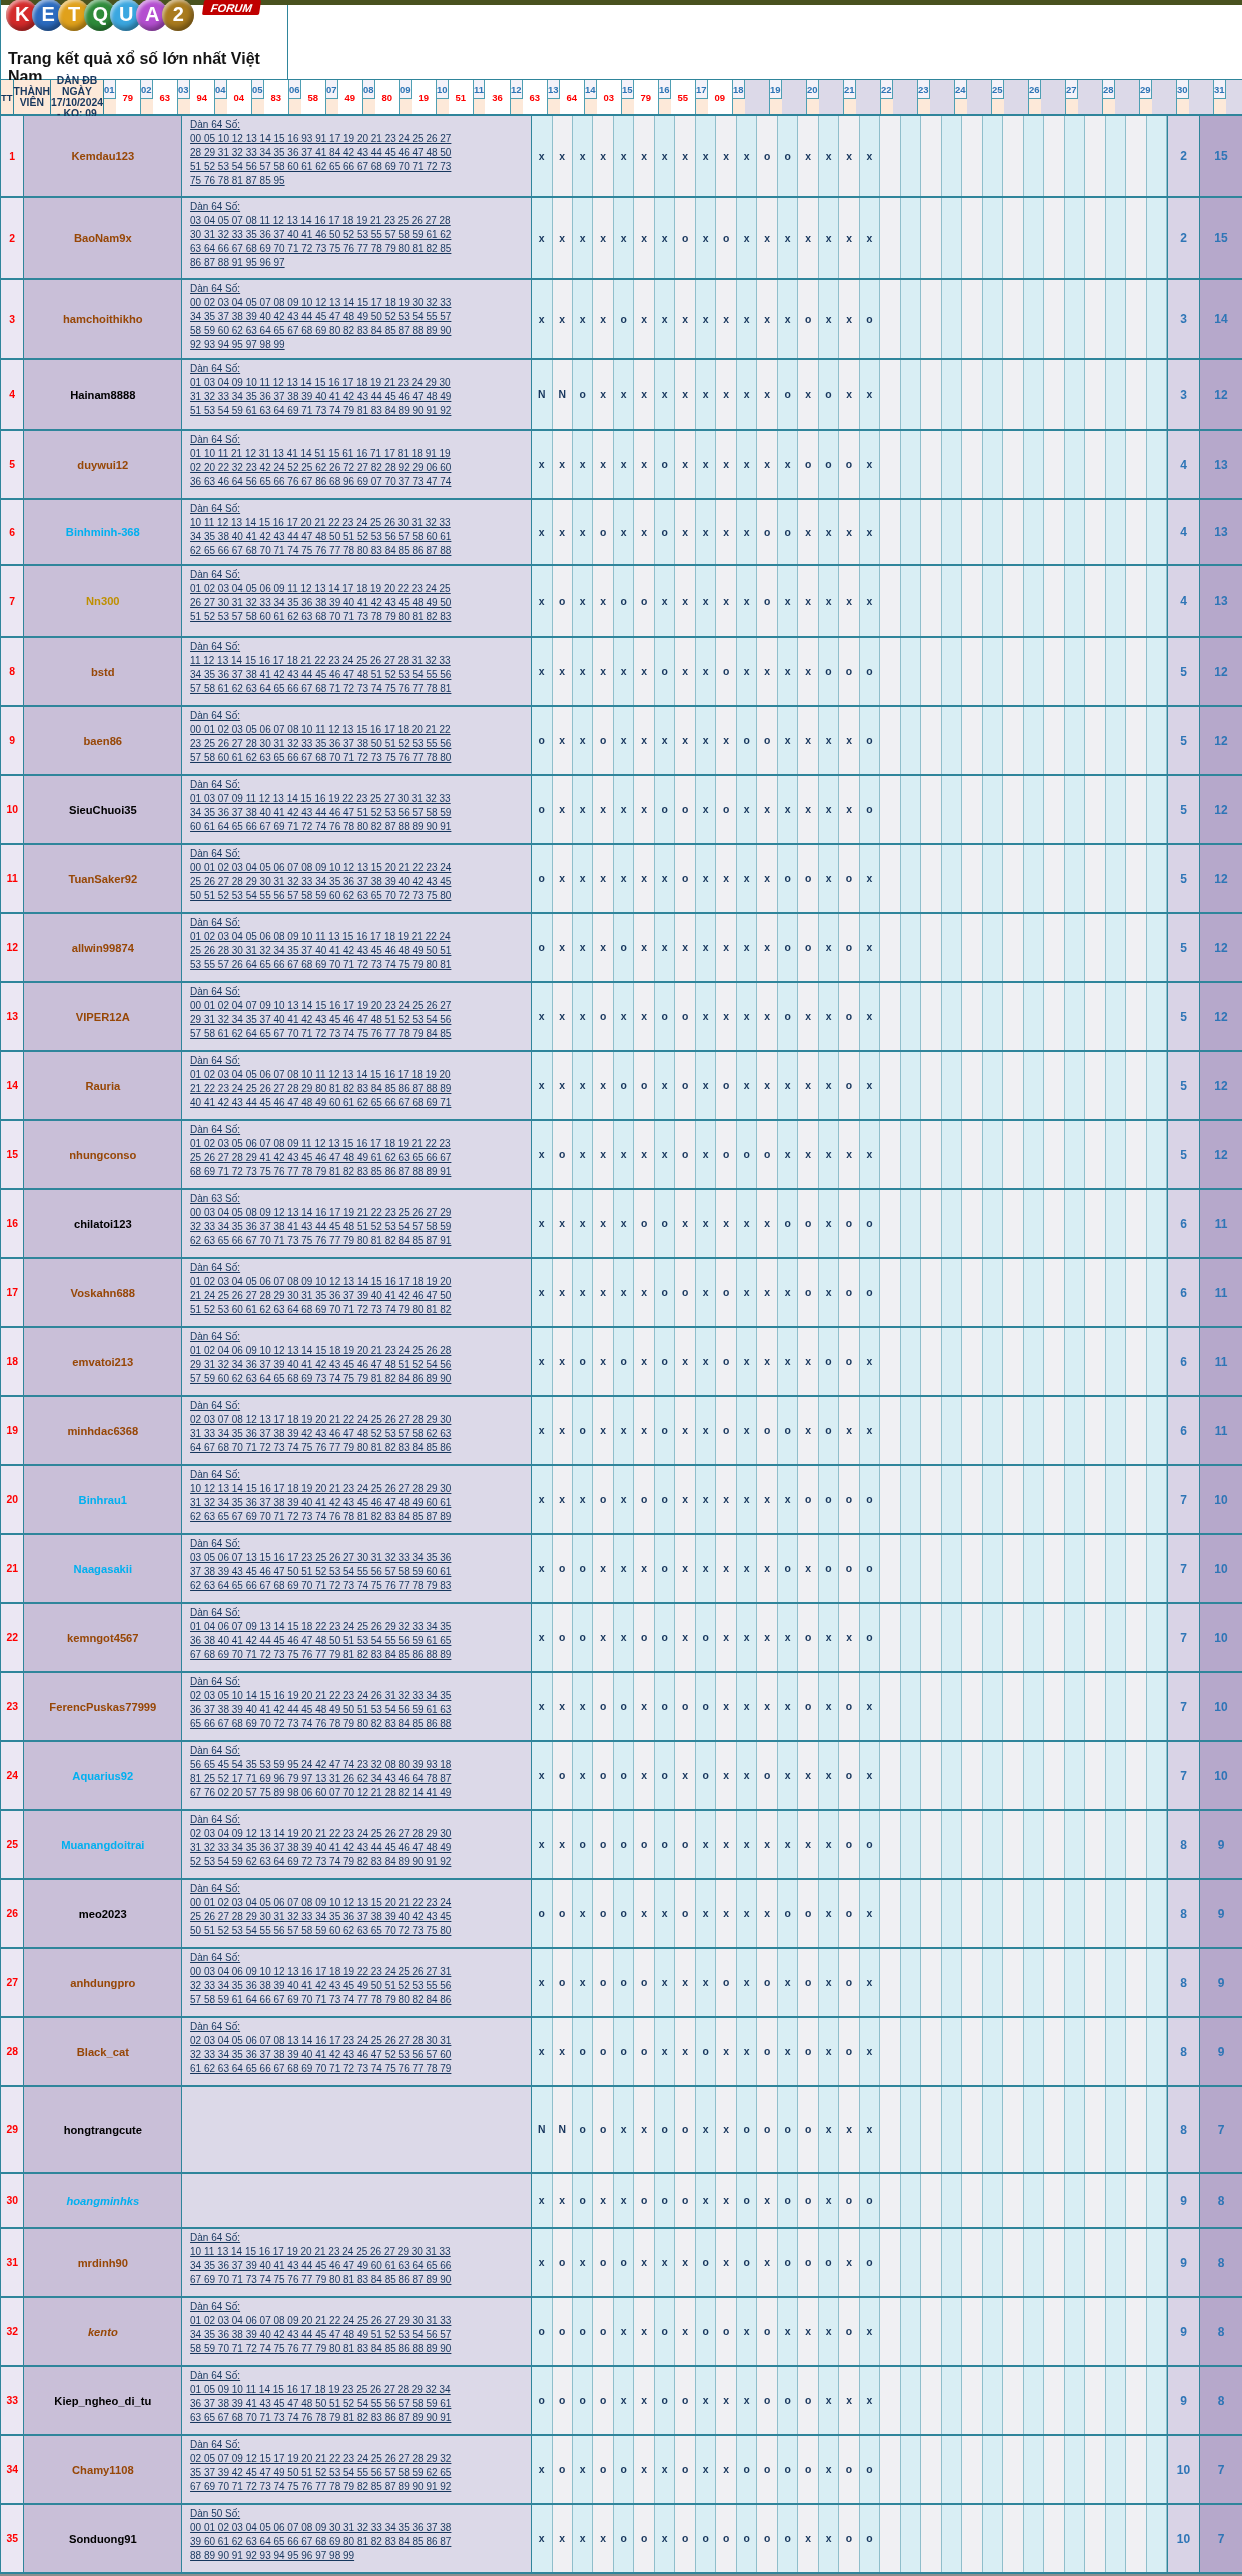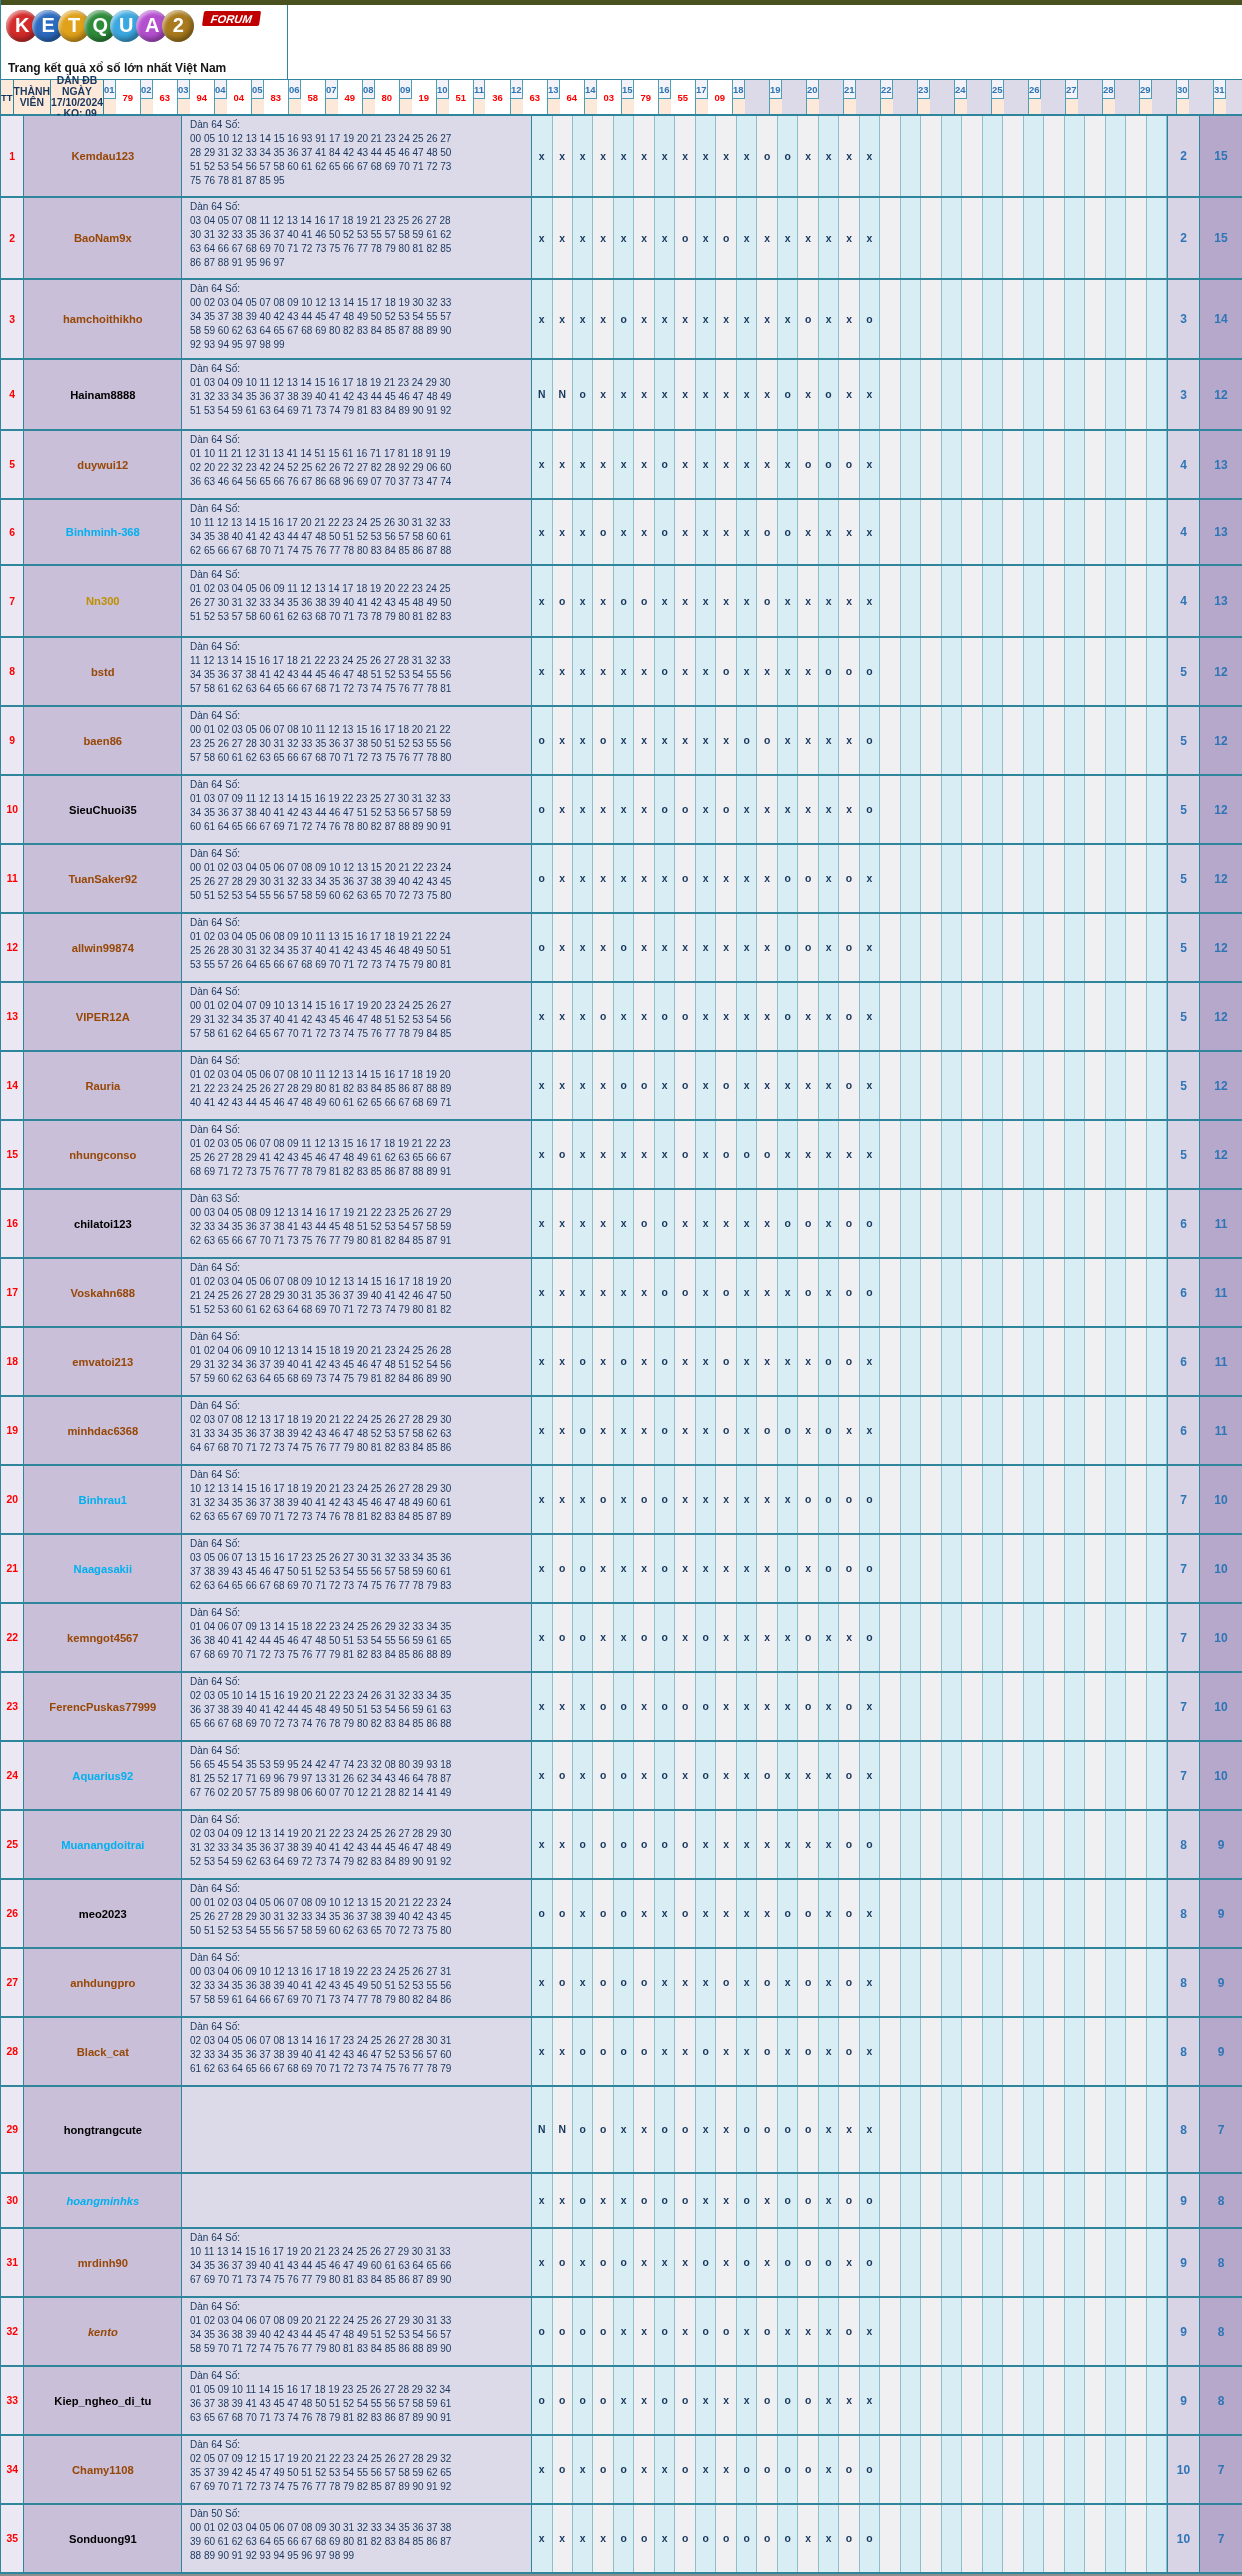--- a/index.html
+++ b/index.html
@@ -11,21 +11,21 @@
   .masthead { display:flex; height:74px; }
   .logo-cell { width:287px; background:#ffffff; border-right:1.7px solid #2F859B; display:flex; flex-direction:column; justify-content:center; padding:1.7px 5.2px; }
   .logo-row { display:flex; align-items:center; }
   .balls { display:flex; align-items:center; }
   .ball { width:32px; height:32px; border-radius:50%; display:flex; align-items:center; justify-content:center;
           color:#fff; font-weight:bold; font-size:20px; margin-left:-6px;
           box-shadow:inset -2.6px -3.5px 5.2px rgba(0,0,0,.35), inset 1.7px 2.6px 3.5px rgba(255,255,255,.55); }
   .ball:first-child { margin-left:0; }
   .forum-badge { background:#C00000; color:#fff; font-weight:bold; font-style:italic; font-size:11.2px;
                  padding:1.7px 7.8px; margin-left:8.7px; transform:skewX(-8deg); border-radius:1.7px; align-self:flex-start; margin-top:1.7px; }
-  .tagline { color:#141414; font-weight:bold; font-size:12px; margin-top:19px; padding-left:1.7px; }
+  .tagline { color:#141414; font-weight:bold; font-size:16px; margin-top:19px; padding-left:1.7px; }
 
   .mast-right { flex:1; display:flex; flex-direction:column; }
   .title-band { height:24px; background:#BDD7EE; color:#E26B0A; font-weight:bold; font-size:11.7px;
                 display:flex; align-items:center; justify-content:center; border-bottom:3.5px solid #1F4E79; }
   .month-band { flex:1; background:#DCD9E8; color:#17375E; font-weight:bold; font-size:21px;
                 display:flex; align-items:center; justify-content:center; letter-spacing:0.4px; }
 
   
   .colheader { display:flex; height:37px; border-top:1.7px solid #2F859B; border-bottom:2.6px solid #2F859B; background:#FDE9D9; }
   .ch-cell { display:flex; align-items:center; justify-content:center; color:#17375E; font-weight:bold;
@@ -43,21 +43,21 @@
   .day-res.empty { background:#DCD9E8; }
   .ch-total { width:74px; font-size:11.2px; color:#2E75B6; border-right:none; border-left:0.9px solid #2F859B; }
 
   
   .row { display:flex; border-bottom:2.6px solid #2F859B; }
   .c-tt { width:23.4px; background:#EBE7F3; color:#FF0000; font-weight:bold; font-size:10.4px;
           display:flex; align-items:center; justify-content:center; border-right:1.7px solid #2F859B; }
   .c-member { width:158px; background:#C9BFD8; display:flex; align-items:center; justify-content:center;
               font-weight:bold; font-size:11.2px; text-align:center; border-right:1.7px solid #2F859B; padding:0 2.6px; }
   .c-dan { width:350px; background:#DCD9E8; color:#17375E; font-size:10px; line-height:14px;
-           padding:1.7px 0 0 7.8px; border-right:1.7px solid #2F859B; overflow:hidden; white-space:nowrap; }
+           padding:1.7px 0 0 7.8px; border-right:1.7px solid #2F859B; overflow:hidden; white-space:nowrap;text-decoration:underline; }
   .c-day { width:20.5px; display:flex; align-items:center; justify-content:center; font-weight:bold;
            font-size:10.4px; color:#17365D; border-right:0.9px solid #8FBECB; background:#F0F0F3; }
   .c-day.alt { background:#D9EEF4; }
   .c-to { width:33px; background:#D9D3E6; display:flex; align-items:center; justify-content:center;
           color:#2E75B6; font-weight:bold; font-size:12px; border-left:1.7px solid #2F859B; border-right:0.9px solid #2F859B; }
   .c-tx { width:42px; background:#B6A8CB; display:flex; align-items:center; justify-content:center;
           color:#2E75B6; font-weight:bold; font-size:12px; }
 
   .n-brown { color:#974706; }
   .n-black { color:#000000; }

